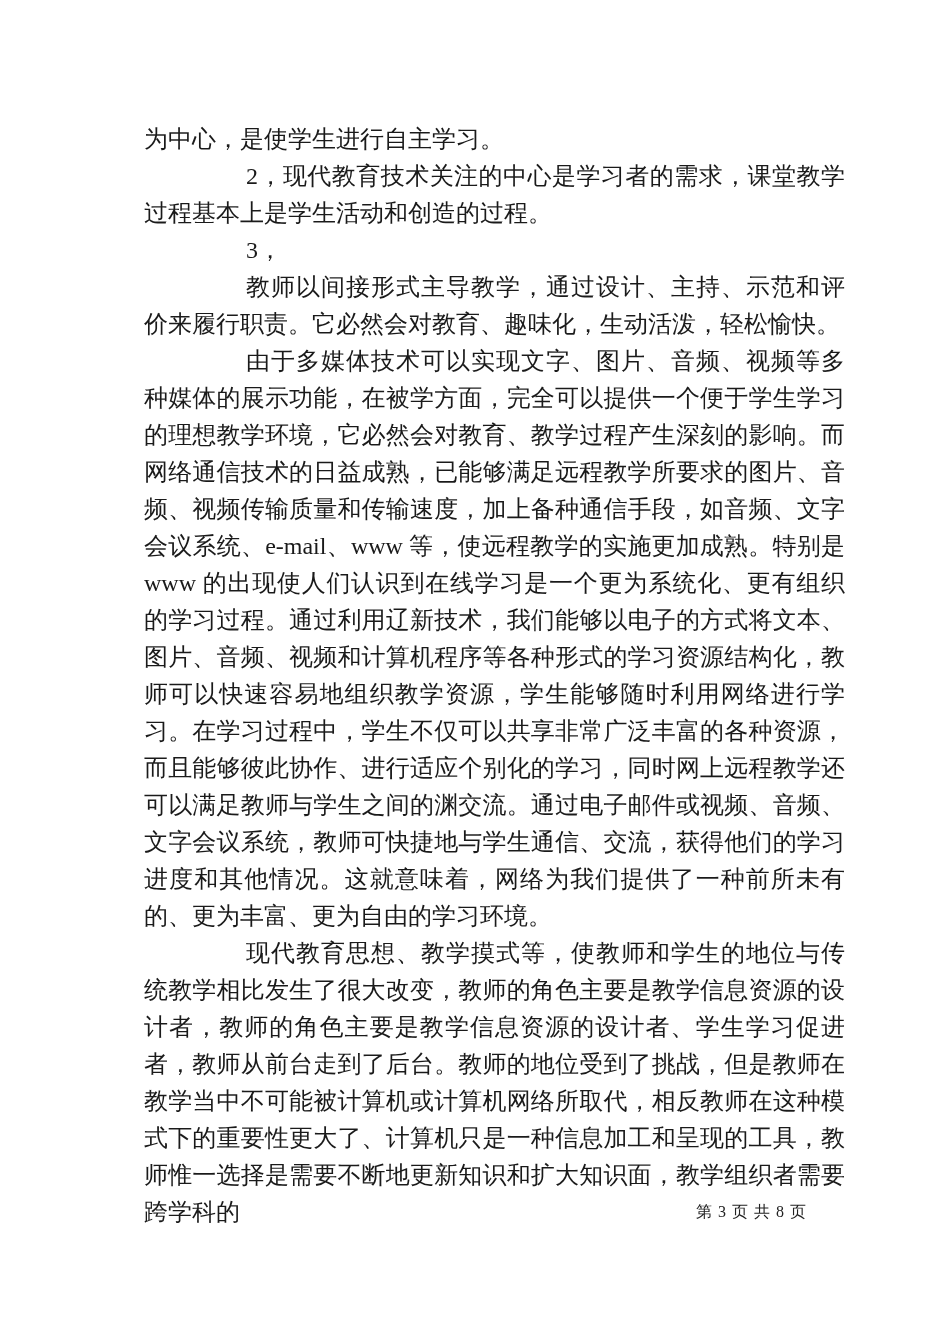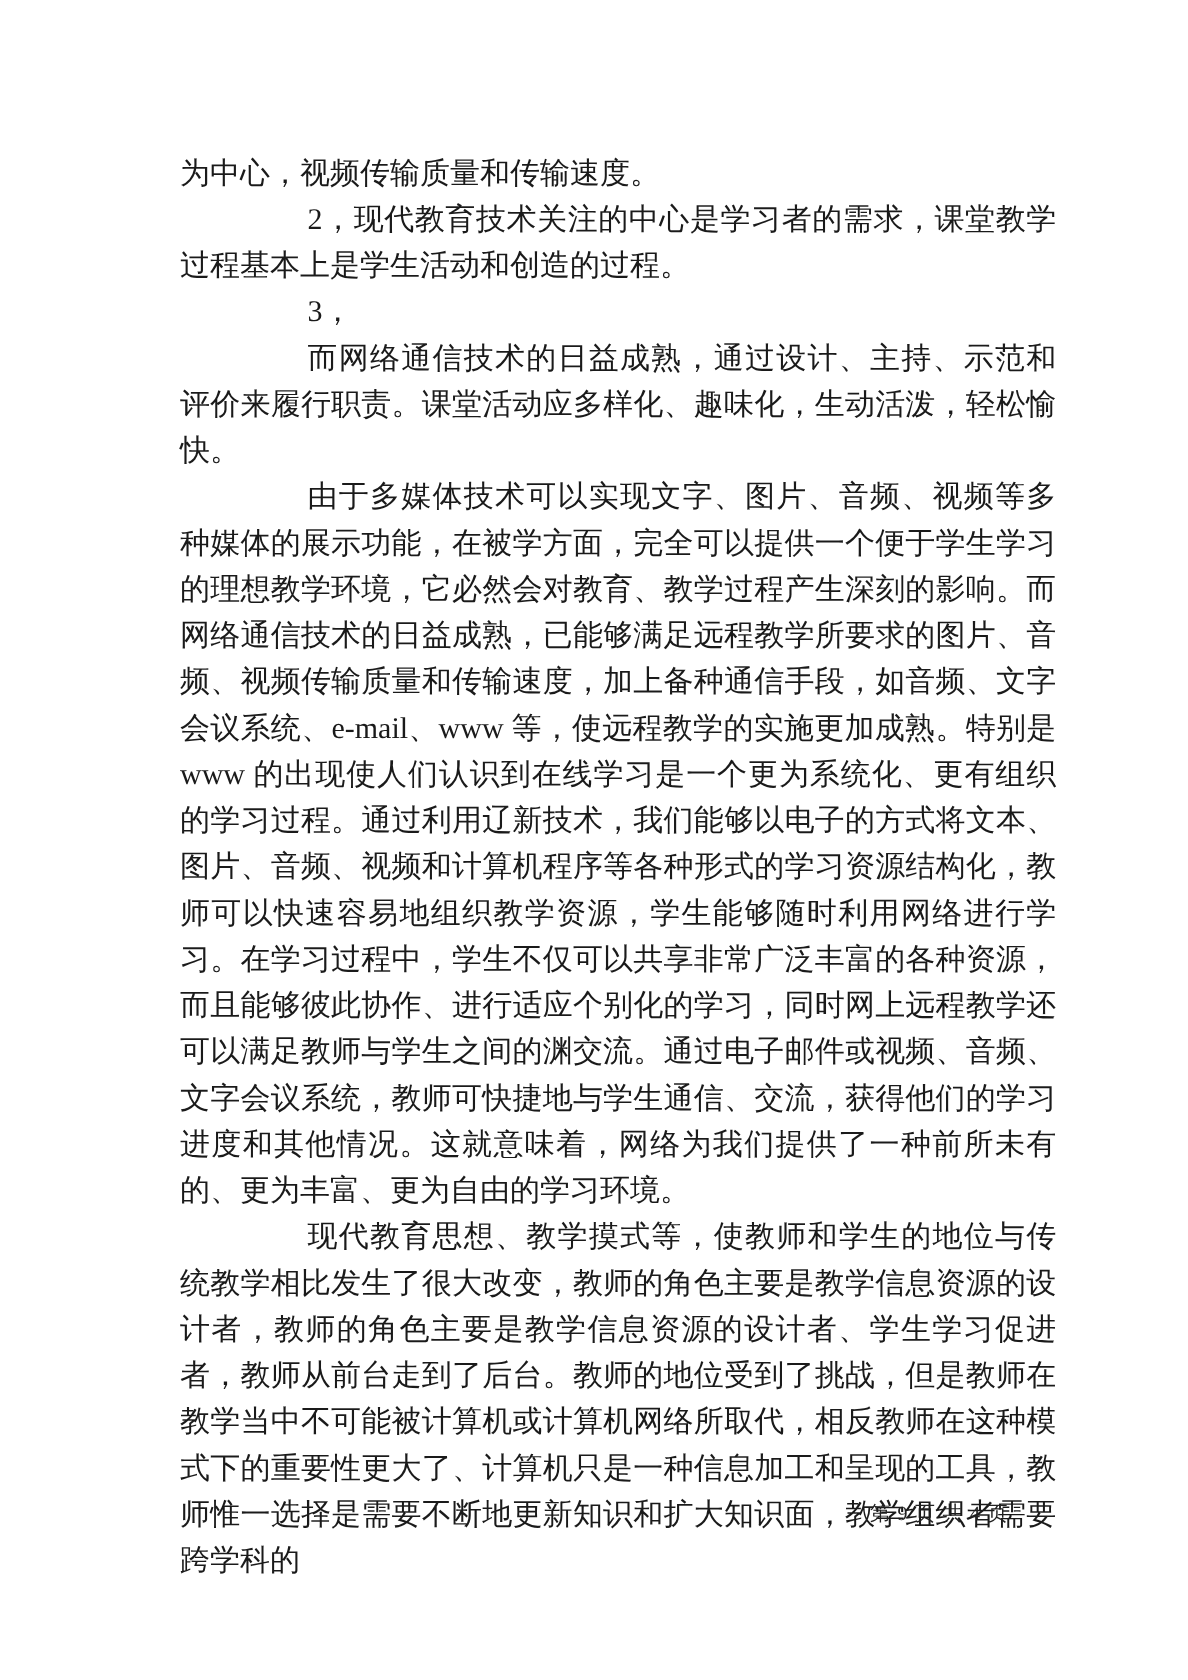--- a/index.html
+++ b/index.html
@@ -42,23 +42,23 @@
     letter-spacing: 1px;
     white-space: nowrap;
   }
 </style>
 </head>
 <body>
 
 <div class="page">
 
   <div class="doc-body">
-    <p>为中心，视频传输质量和传输速度。</p>
+    <p>为中心，是使学生进行自主学习。</p>
     <p class="indent">2，现代教育技术关注的中心是学习者的需求，课堂教学过程基本上是学生活动和创造的过程。</p>
     <p class="indent">3，</p>
-    <p class="indent">而网络通信技术的日益成熟，通过设计、主持、示范和评价来履行职责。课堂活动应多样化、趣味化，生动活泼，轻松愉快。</p>
+    <p class="indent">教师以间接形式主导教学，通过设计、主持、示范和评价来履行职责。它必然会对教育、趣味化，生动活泼，轻松愉快。</p>
     <p class="indent">由于多媒体技术可以实现文字、图片、音频、视频等多种媒体的展示功能，在被学方面，完全可以提供一个便于学生学习的理想教学环境，它必然会对教育、教学过程产生深刻的影响。而网络通信技术的日益成熟，已能够满足远程教学所要求的图片、音频、视频传输质量和传输速度，加上备种通信手段，如音频、文字会议系统、e-mail、www 等，使远程教学的实施更加成熟。特别是 www 的出现使人们认识到在线学习是一个更为系统化、更有组织的学习过程。通过利用辽新技术，我们能够以电子的方式将文本、图片、音频、视频和计算机程序等各种形式的学习资源结构化，教师可以快速容易地组织教学资源，学生能够随时利用网络进行学习。在学习过程中，学生不仅可以共享非常广泛丰富的各种资源，而且能够彼此协作、进行适应个别化的学习，同时网上远程教学还可以满足教师与学生之间的渊交流。通过电子邮件或视频、音频、文字会议系统，教师可快捷地与学生通信、交流，获得他们的学习进度和其他情况。这就意味着，网络为我们提供了一种前所未有的、更为丰富、更为自由的学习环境。</p>
     <p class="indent">现代教育思想、教学摸式等，使教师和学生的地位与传统教学相比发生了很大改变，教师的角色主要是教学信息资源的设计者，教师的角色主要是教学信息资源的设计者、学生学习促进者，教师从前台走到了后台。教师的地位受到了挑战，但是教师在教学当中不可能被计算机或计算机网络所取代，相反教师在这种模式下的重要性更大了、计算机只是一种信息加工和呈现的工具，教师惟一选择是需要不断地更新知识和扩大知识面，教学组织者需要跨学科的</p>
   </div>
 
-  <div class="page-footer">第 9 页 共 4 页</div>
+  <div class="page-footer">第 3 页 共 8 页</div>
 
 </div>
 
 </body></html>

